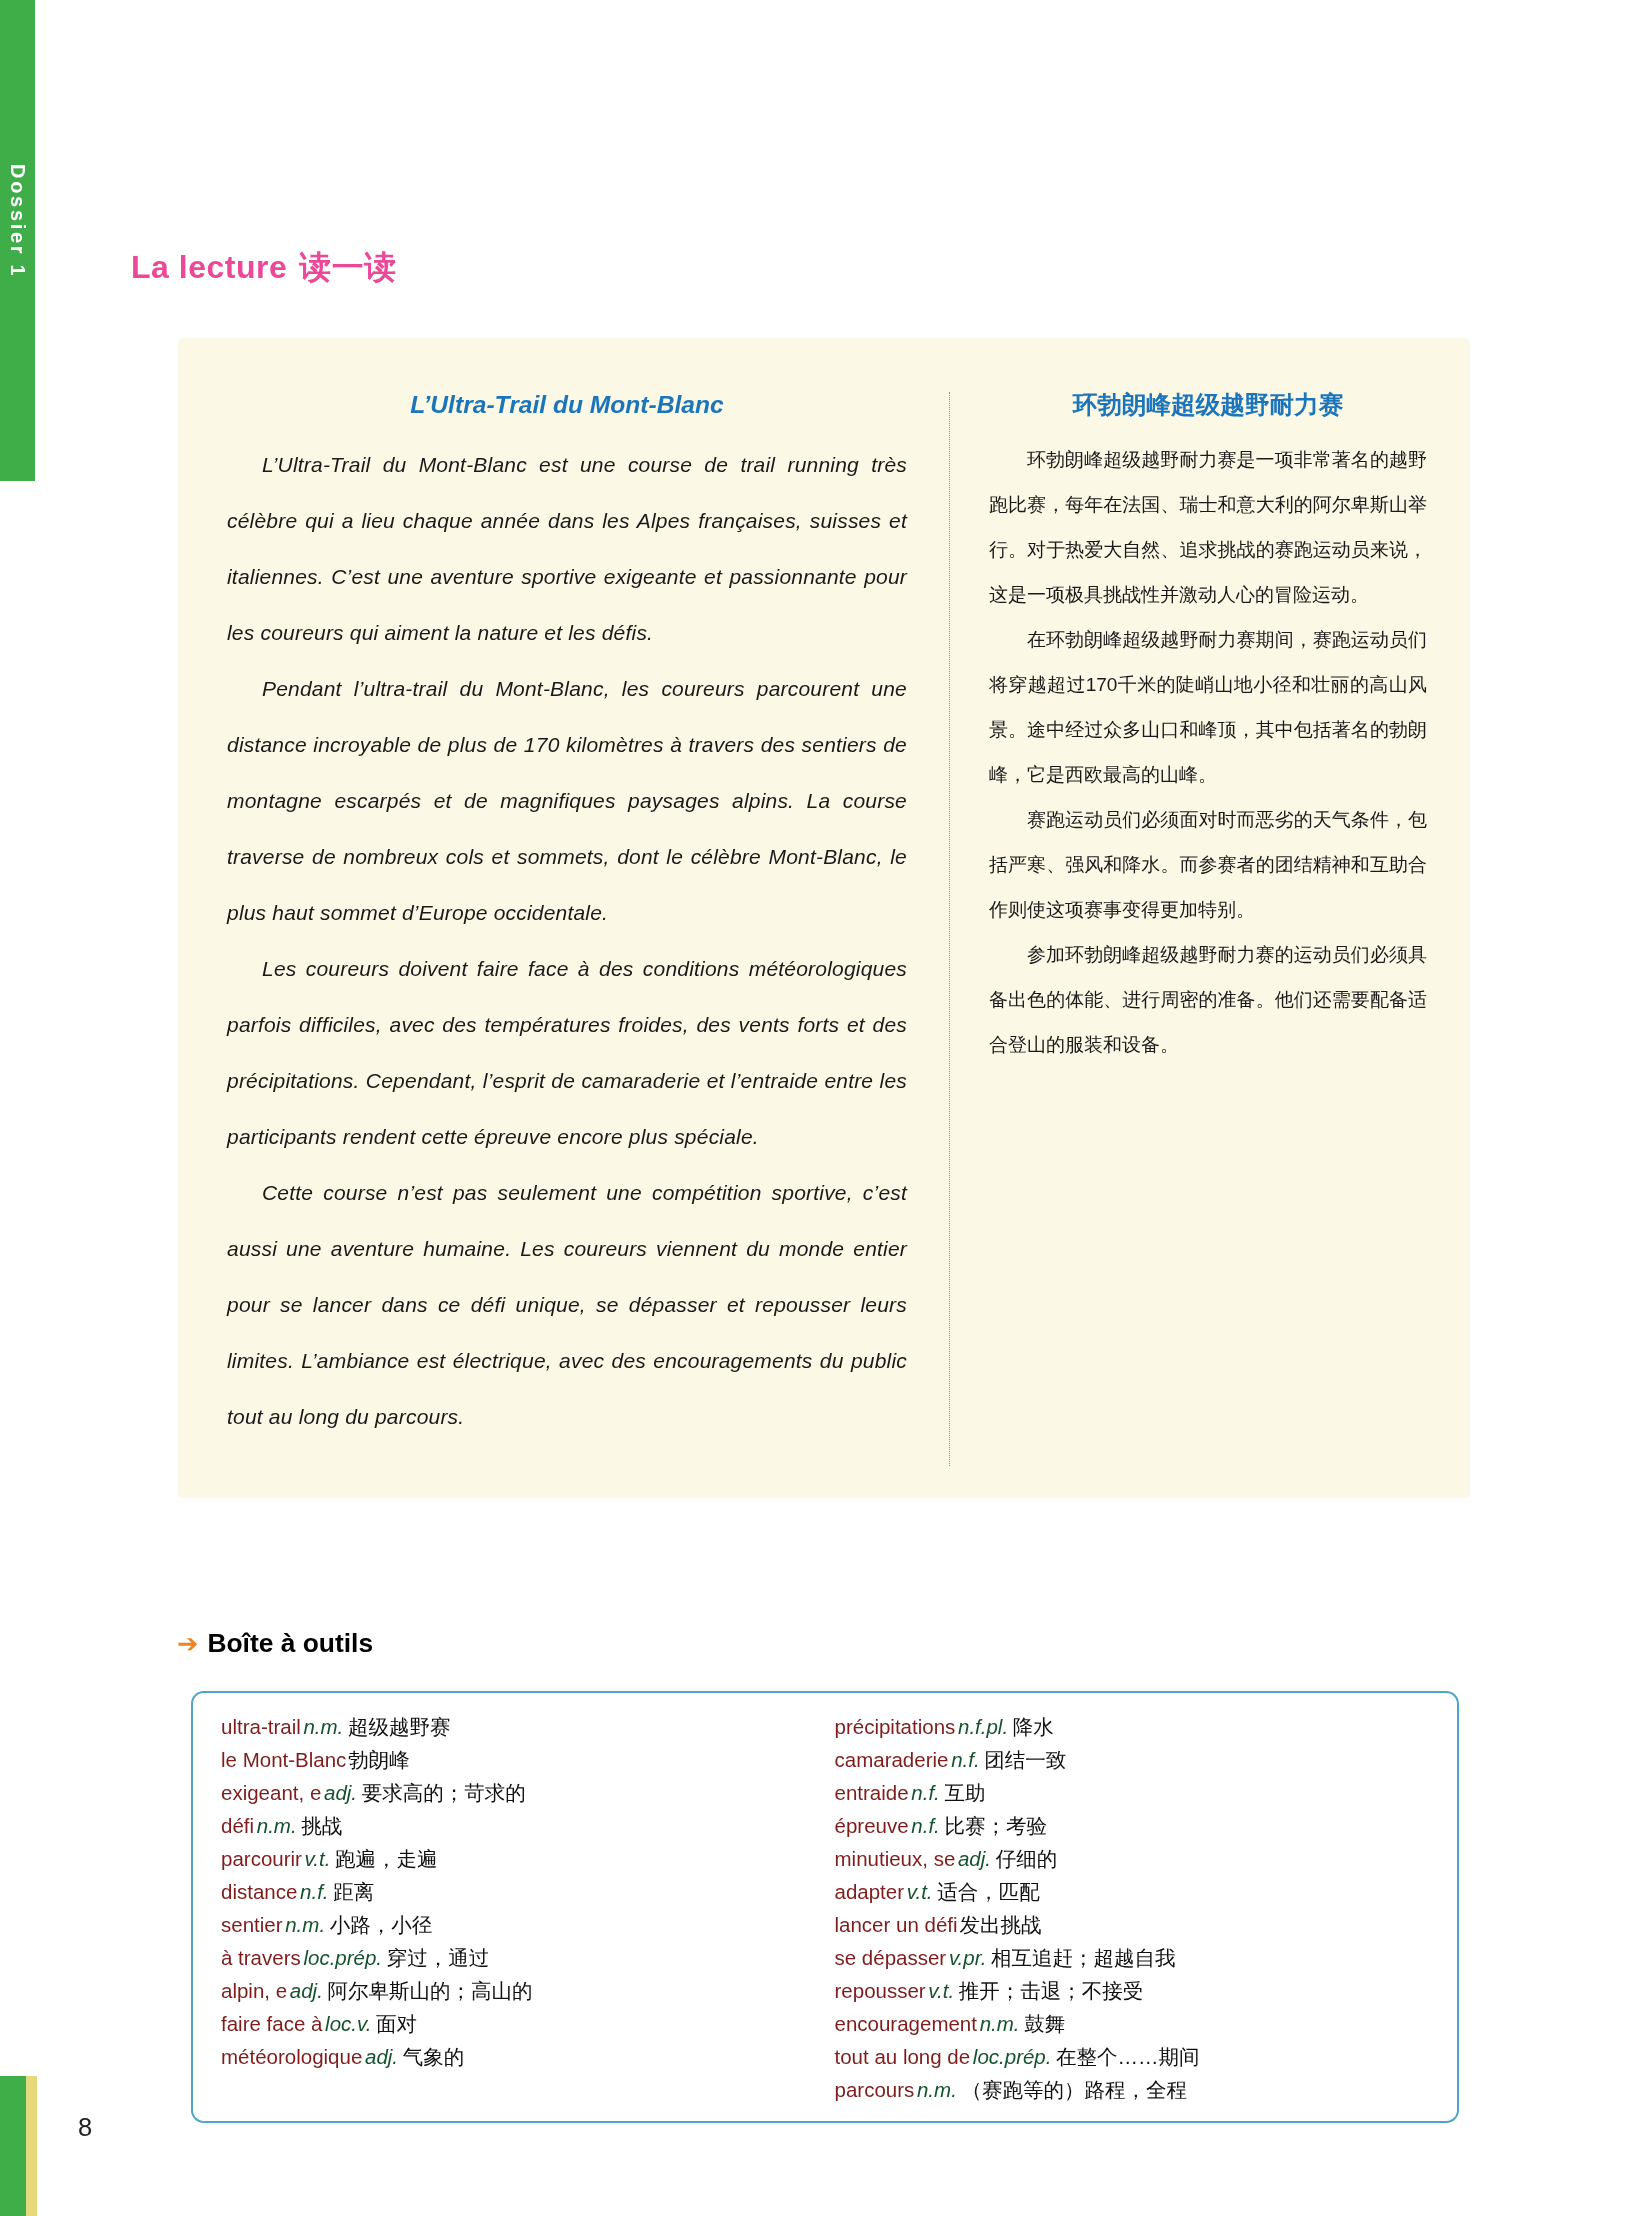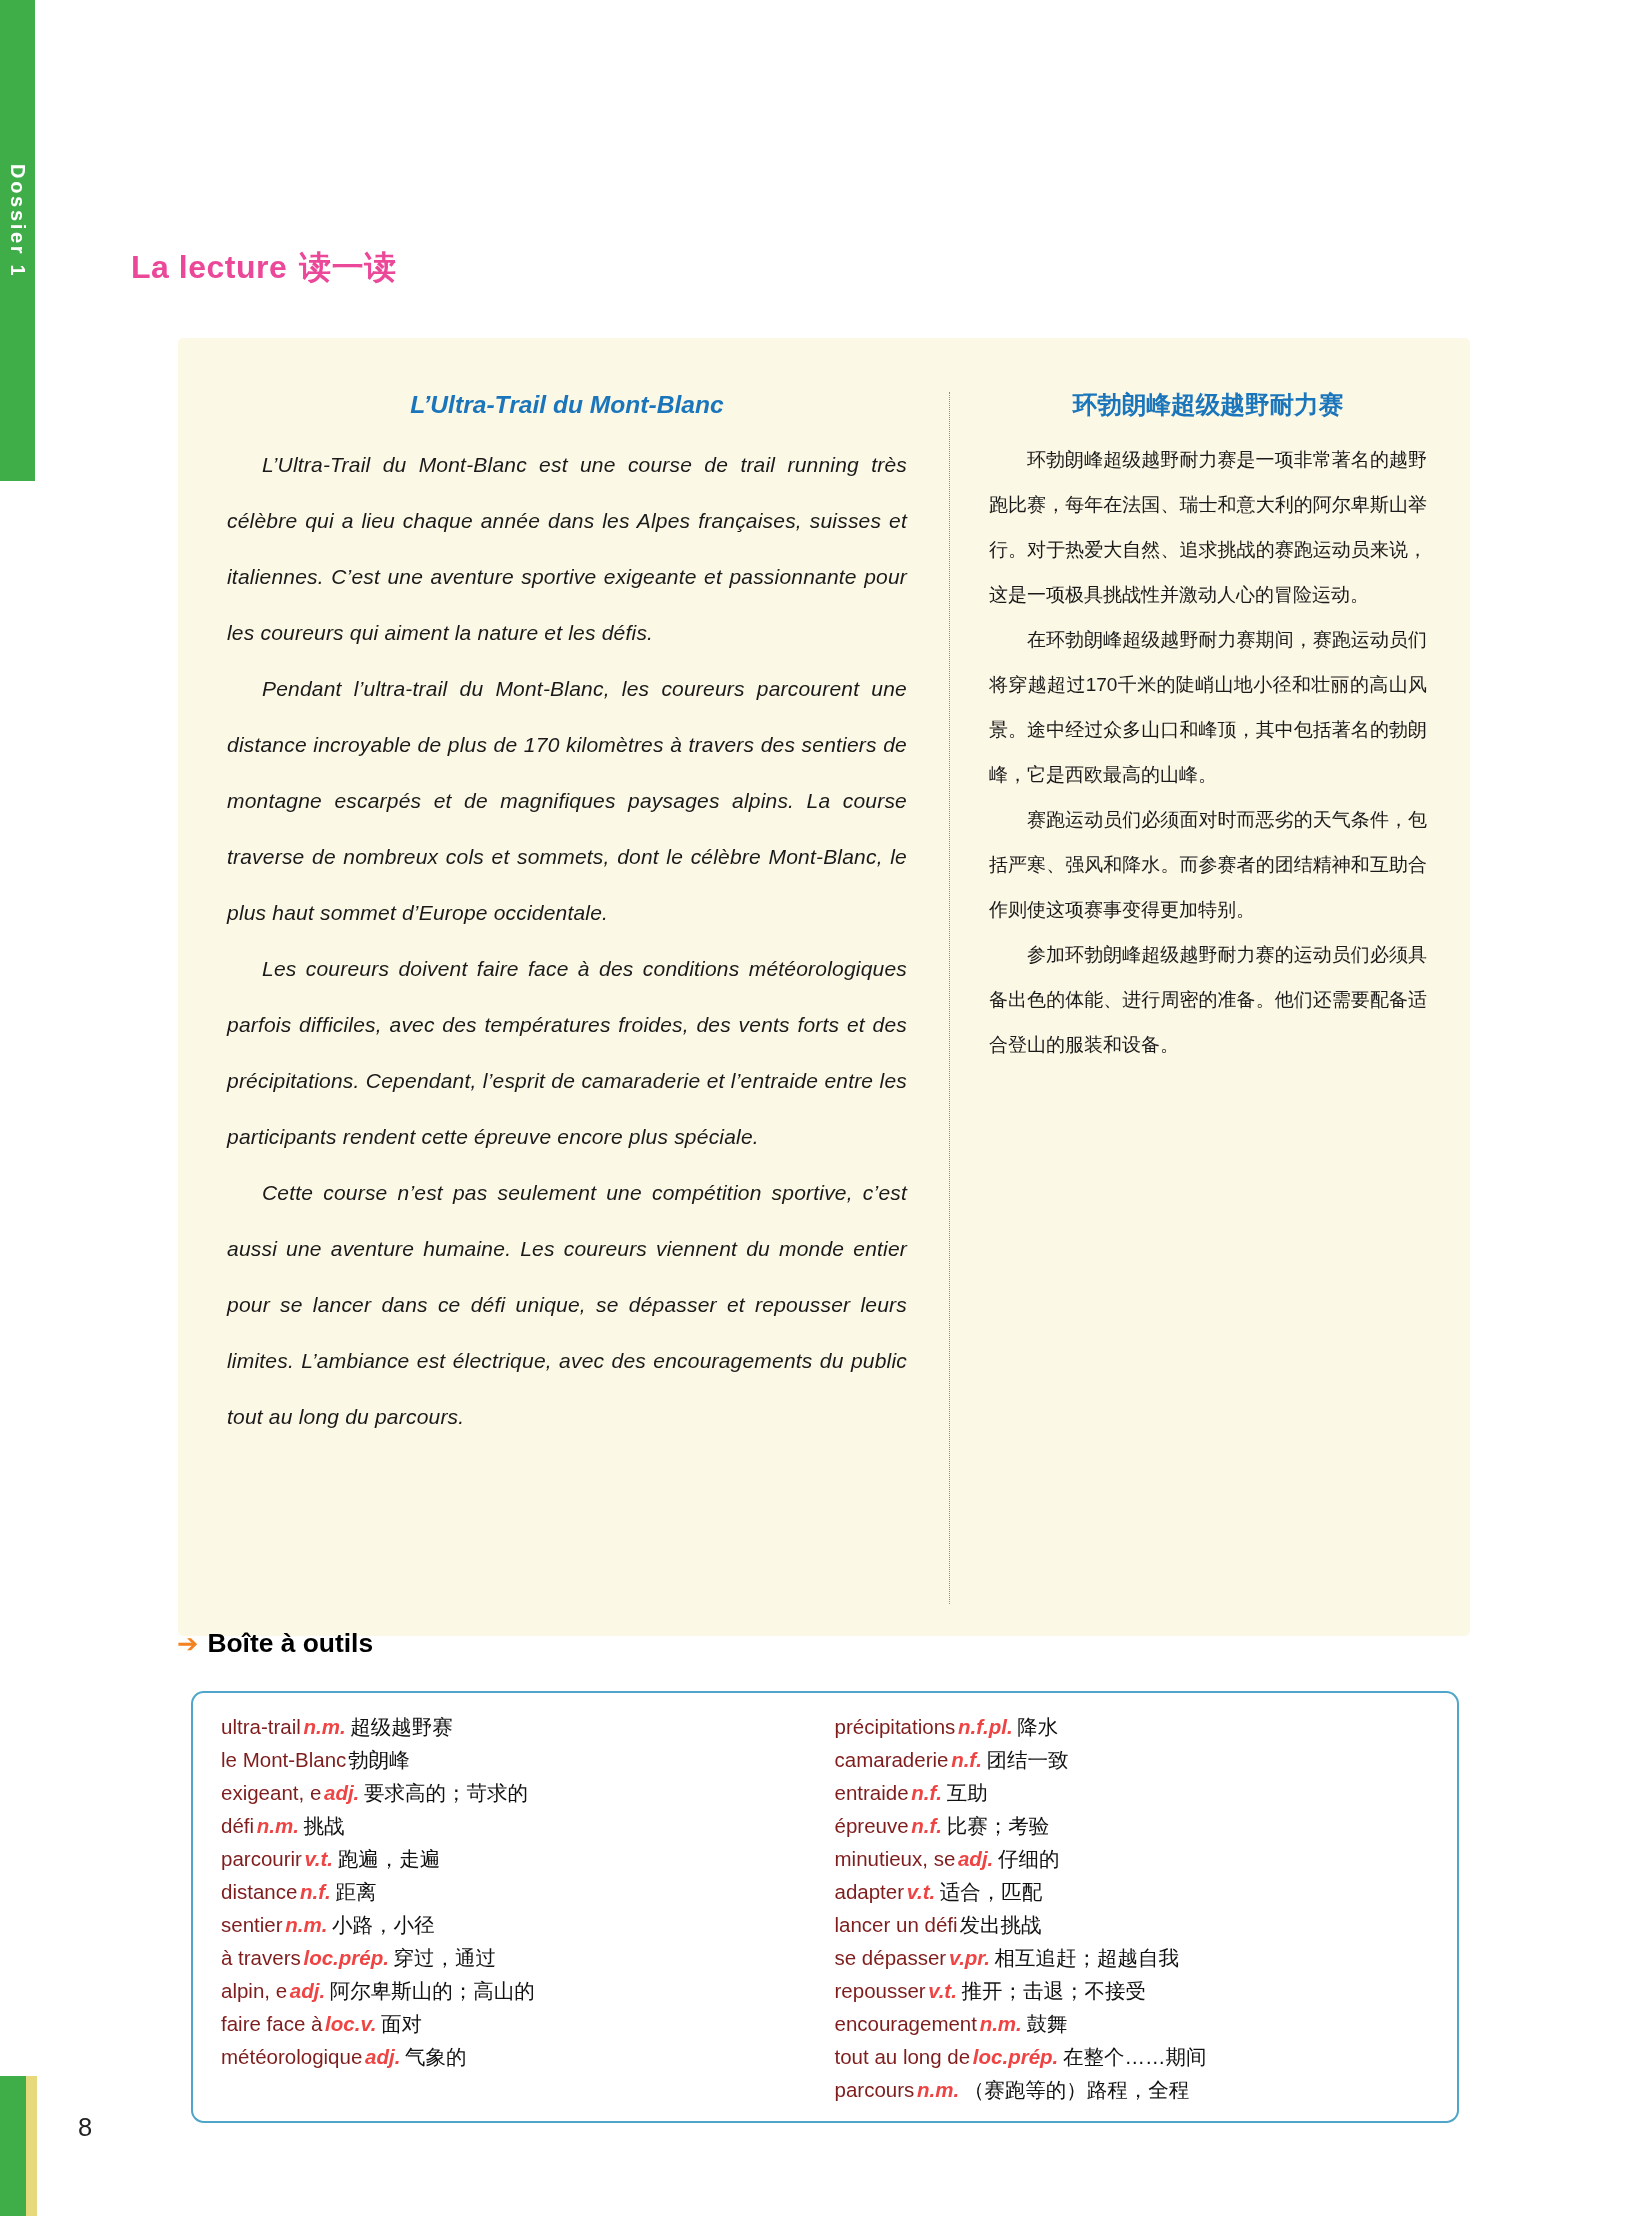--- a/index.html
+++ b/index.html
@@ -27,21 +27,21 @@
   
   .page-title {
     position:absolute; left:131px; top:246px;
     font-size:32px; font-weight:bold; color:#ec4899;
     letter-spacing:0.5px;
   }
   .page-title .zh { margin-left:12px; }
 
   
   .reading-box {
-    position:absolute; left:178px; top:338px; width:1292px; height:1298px;
+    position:absolute; left:178px; top:338px; width:1292px; height:1160px;
     background:#FCF8E6; border-radius:5.5px;
     padding:51px 43px 0 49px;
     display:flex;
   }
   .col-fr { width:680px; flex:none; }
   .col-divider {
     flex:none; width:0;
     border-left:1.8px dotted #8d8d7d;
     margin:2.7px 39px 32px 42px;
   }
@@ -76,21 +76,21 @@
     position:absolute; left:191px; top:1691px; width:1268px; height:432px;
     border:2.3px solid #4FA6CA; border-radius:12.7px; background:#ffffff;
     padding:17.3px 9px 13.7px 28px;
     display:flex;
   }
   .vocab-col { width:50%; flex:none; }
   .vocab-row {
     font-size:20.5px; line-height:33px; white-space:nowrap; color:#111;
   }
   .vocab-pos {
-    font-style:italic; color:#ef4444; padding:0 4.6px 0 2.7px;font-weight:bold;
+    font-style:italic; color:#14532d; padding:0 4.6px 0 2.7px;
   }
   .vocab-pos:empty { padding:0 1.8px 0 0; }
   .vocab-word { color:#7f1d1d; }
   .vocab-zh { color:#111; }
 
   
   .page-number {
     position:absolute; left:78px; top:2113px;
     font-size:25.5px; color:#222;
   }

